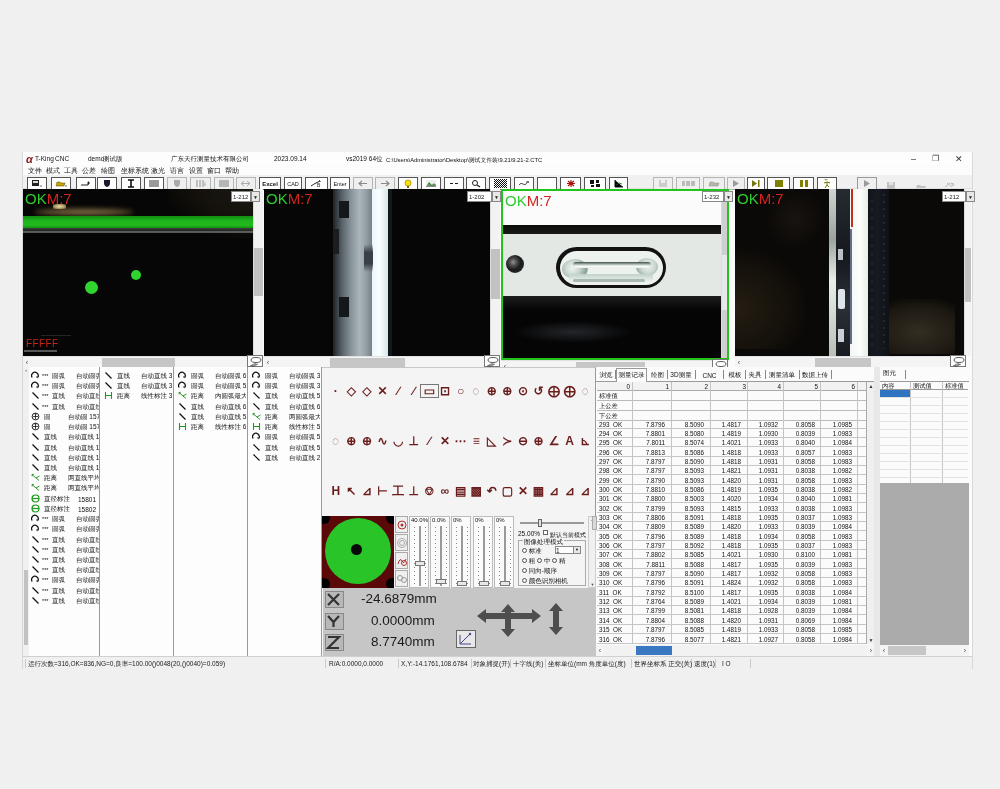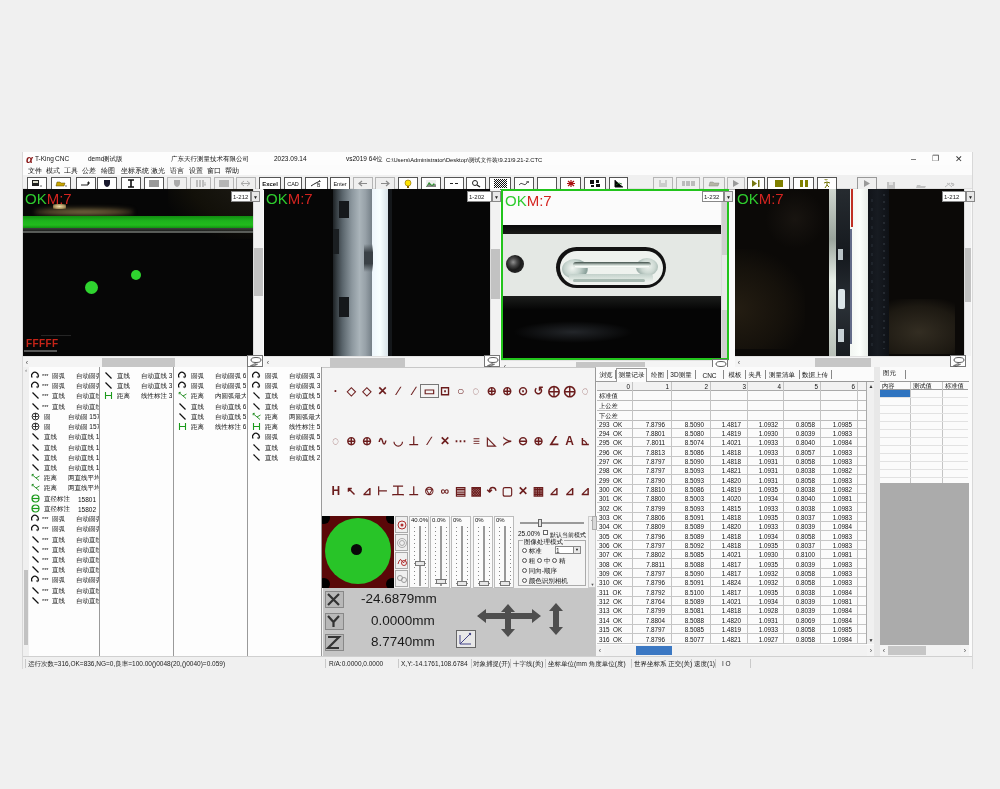--- a/index.html
+++ b/index.html
@@ -268,21 +268,21 @@
 <div class="cam" style="left:23px;top:189px;width:230px;height:167px">
     <div class="abs" style="left:145px;top:-20px;width:130px;height:70px;background:radial-gradient(ellipse at 75% 15%, #1f1d18 0%, #121009 55%, #060606 78%)"></div>
     <div class="abs" style="left:0;top:20px;width:230px;height:8px;background:linear-gradient(90deg,#0c0a06,#433a22 18%,#6a5c38 30%,#7d6f48 42%,#564b2e 60%,#3a33320 75%,#14100a)"></div>
     <div class="abs" style="left:12px;top:19px;width:98px;height:8px;background:radial-gradient(ellipse,#7e7048 0%,#58492c 55%,transparent 88%);filter:blur(2px)"></div>
     <div class="abs" style="left:30px;top:15px;width:13px;height:5px;background:radial-gradient(ellipse,#eedca8,#a8925c 60%,transparent);filter:blur(0.7px)"></div>
     <div class="abs" style="left:0;top:27px;width:230px;height:12px;background:linear-gradient(180deg,#118c10,#1db31c 40%,#22bb1d 75%,#119210)"></div>
     <div class="abs" style="left:0;top:39px;width:230px;height:6px;background:linear-gradient(180deg,#3c403c,#23262300 90%);"></div>
     <div class="abs" style="left:0;top:42px;width:230px;height:2px;background:#7d817d;opacity:.65"></div>
     <div class="abs" style="left:62px;top:92px;width:13px;height:13px;border-radius:50%;background:#2fd42f"></div>
     <div class="abs" style="left:108px;top:81px;width:10px;height:10px;border-radius:50%;background:#2fd42f"></div>
-    <div class="abs" style="left:3px;top:149px;color:#c62418;font-size:10px;letter-spacing:0.4px;font-weight:bold">FFFFF</div>
+    <div class="abs" style="left:3px;top:149px;color:#c62418;font-size:10px;letter-spacing:0.4px;font-weight:normal">FFFFF</div>
     <div class="abs" style="left:1px;top:161px;width:33px;height:1.5px;background:#9a9a9a;opacity:.55"></div>
     <div class="abs" style="left:18px;top:146px;width:30px;height:1px;background:#555;opacity:.4"></div>
     <div class="oktxt"><span class="ok">OK</span><span class="m7">M:7</span></div>
   </div>
 <div class="vsc" style="left:253px;top:189px;width:10px;height:167px">
     <div class="vth" style="top:59px;height:48px"></div>
   </div>
 <div class="cam" style="left:264px;top:189px;width:226px;height:167px">
     <div class="abs" style="left:69px;top:0;width:59px;height:167px;background:linear-gradient(90deg,#1d2124 0%,#394146 7%,#5a656c 16%,#8c979e 32%,#aab4ba 45%,#97a1a8 55%,#6f7a82 68%,#9aa6ae 80%,#c9d4da 88%,#e9f2f8 100%)"></div>
     <div class="abs" style="left:108px;top:0;width:16px;height:167px;background:linear-gradient(90deg,#eef6fc,#f8ffff 50%,#d8e2e8)"></div>

